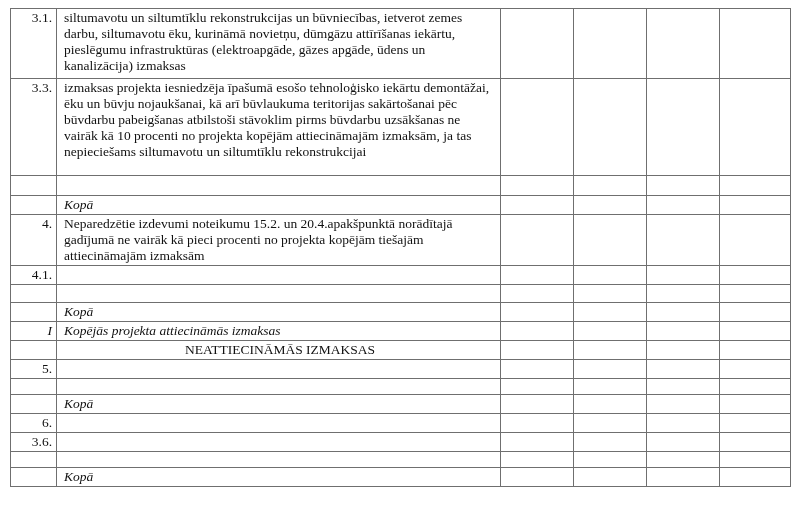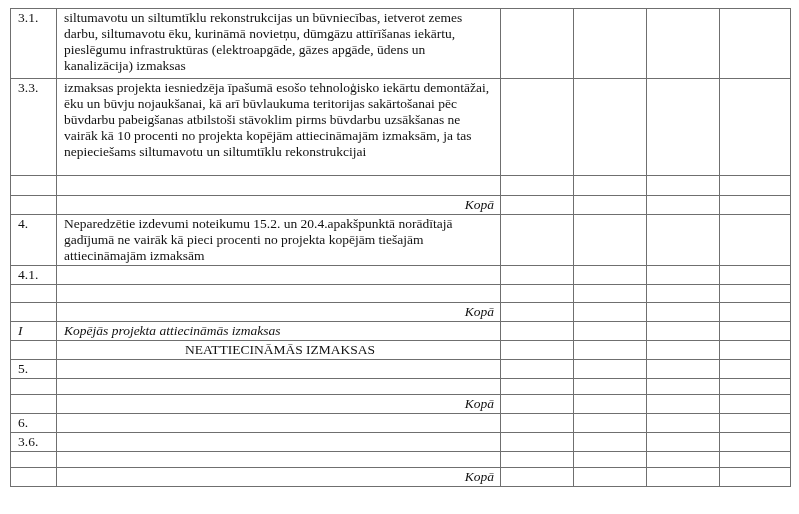--- a/index.html
+++ b/index.html
@@ -26,29 +26,28 @@
   table.cost-table td {
     border: 1px solid #6f6f6f;
     vertical-align: top;
     font-size: 13.5px;
     line-height: 16px;
     padding: 1px 4px 1px 7px;
     overflow: hidden;
     word-wrap: break-word;
   }
   td.num {
-    text-align: left;
+    text-align: right;
     padding: 1px 2px;
   }
   td.val {
     padding: 1px 2px;
   }
   tr.total td.desc {
     font-style: italic;
-    text-align: right;
     padding-right: 6px;
   }
   tr.summary td.num {
     font-style: italic;
   }
   tr.summary td.desc {
     font-style: italic;
     font-weight: normal;
   }
   tr.section td.desc {

